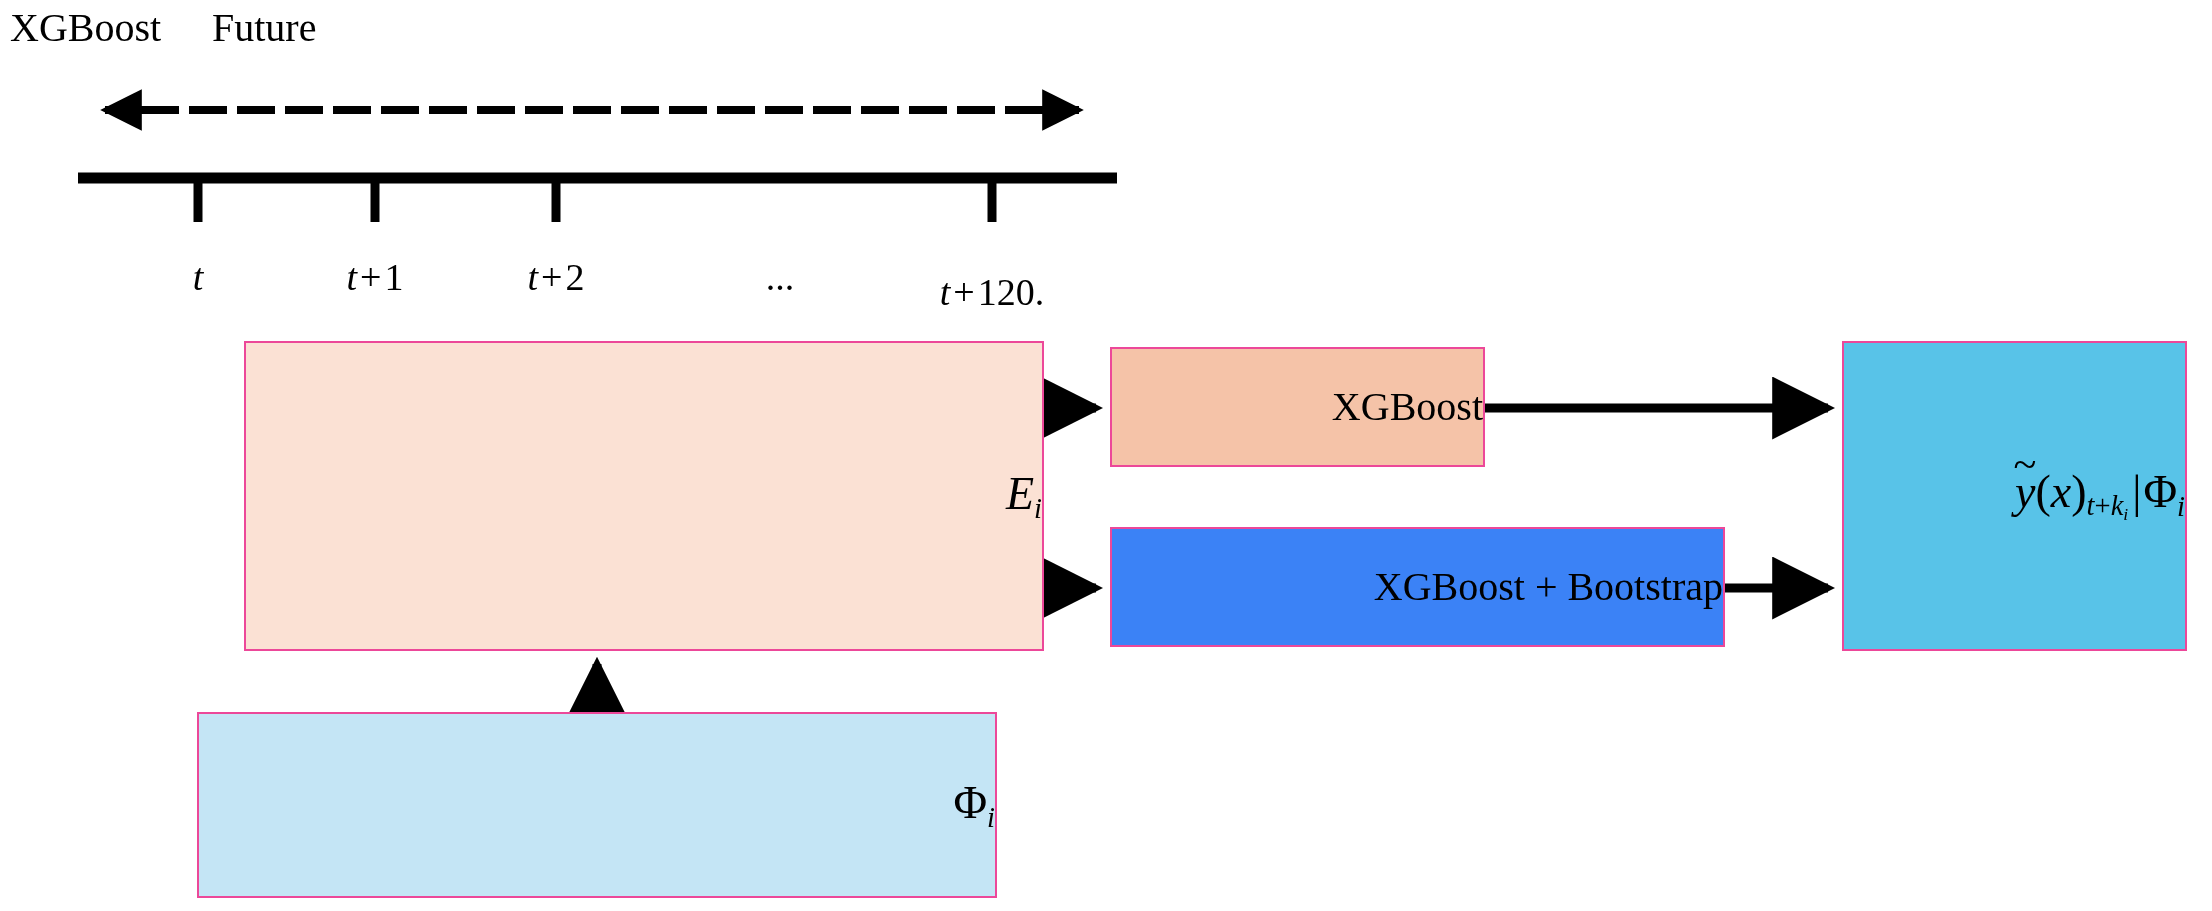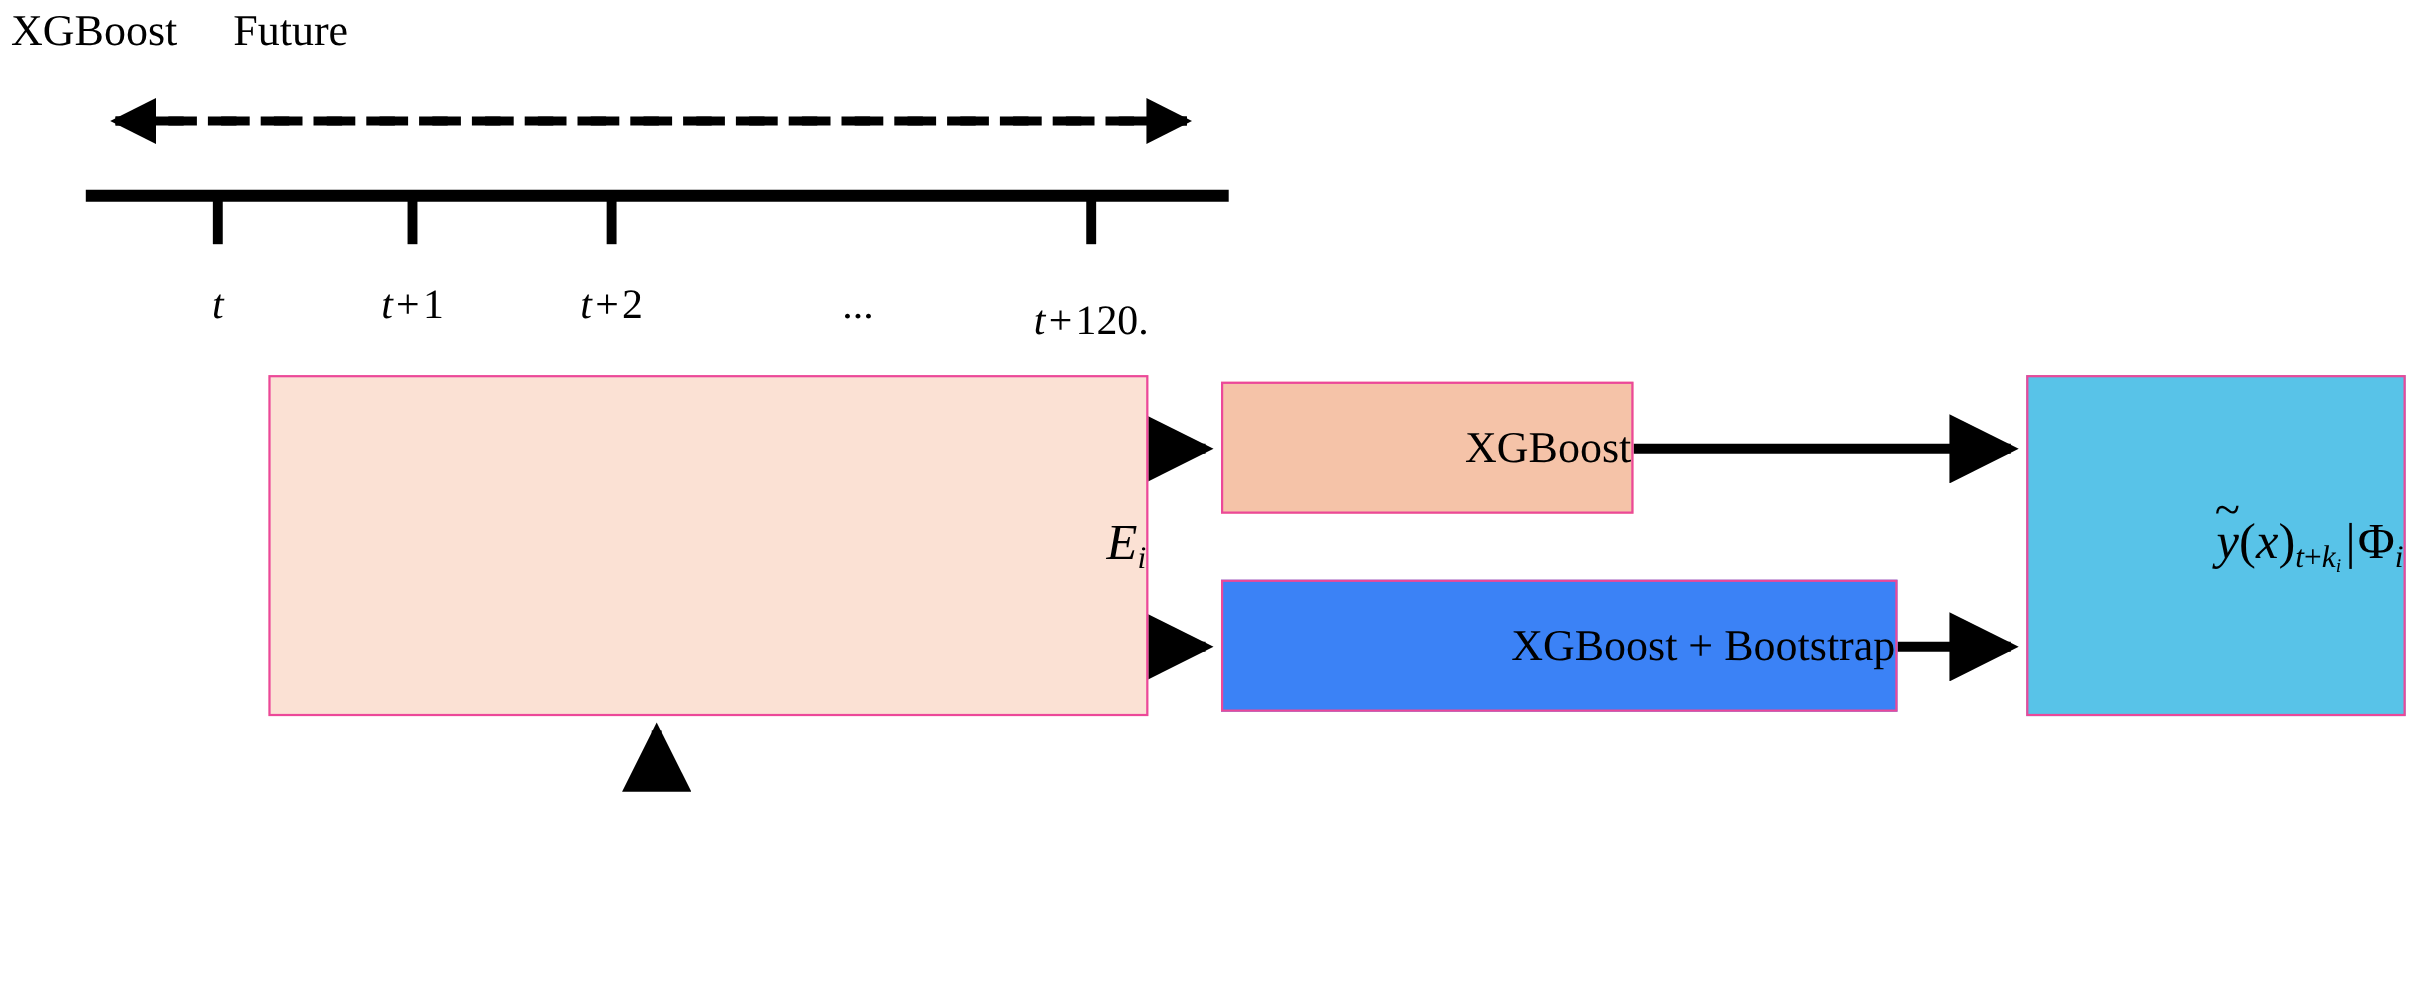--- a/index.html
+++ b/index.html
@@ -169,14 +169,19 @@
   <div class="node-box" style="left:1110px; top:527px; width:615px; height:120px; background:#3b82f6;">
     <span class="node-label">XGBoost + Bootstrap</span>
   </div>
 
   <div class="node-box" style="left:1842px; top:341px; width:345px; height:310px; background:#58c3e8;">
     <span class="node-label math">
       <span class="tilde-wrap"><span class="tilde">~</span><span class="it">y</span></span><span class="up">(</span><span class="it">x</span><span class="up">)</span><sub><span class="it">t</span><span class="up">+</span><span class="it">k</span><sub>i</sub></sub><span class="bar-sep">|</span><span class="up">Φ</span><sub>i</sub>
     </span>
   </div>
 
+  <div class="node-box" style="left:197px; top:712px; width:800px; height:186px; background:#c4e5f5;">
+    <span class="node-label math">
+      <span class="up">Φ</span><sub>i</sub>
+    </span>
+  </div>
 
 </div>
 
 </body></html>

